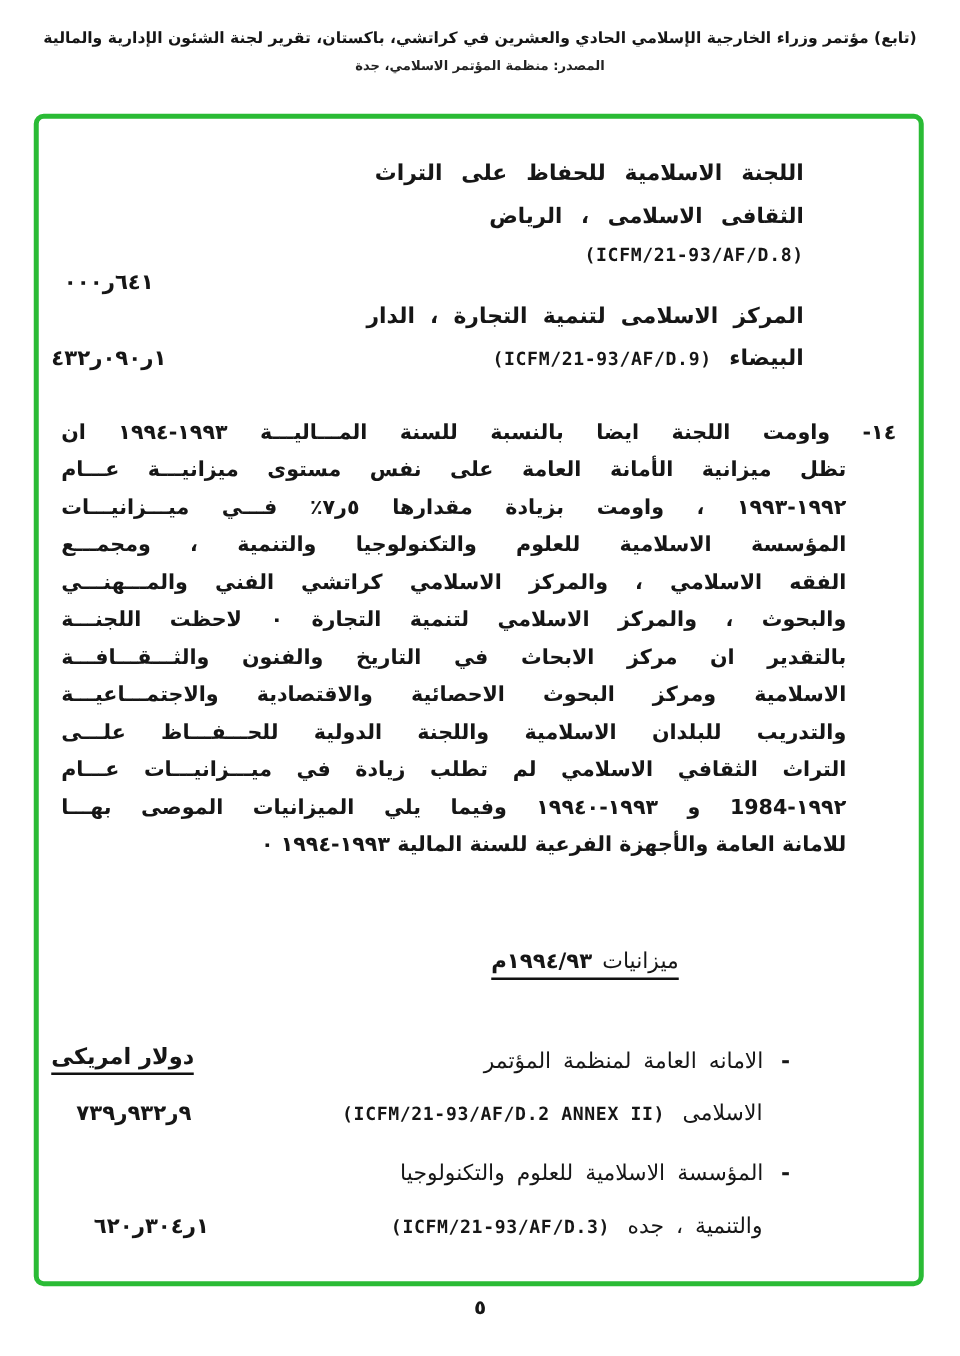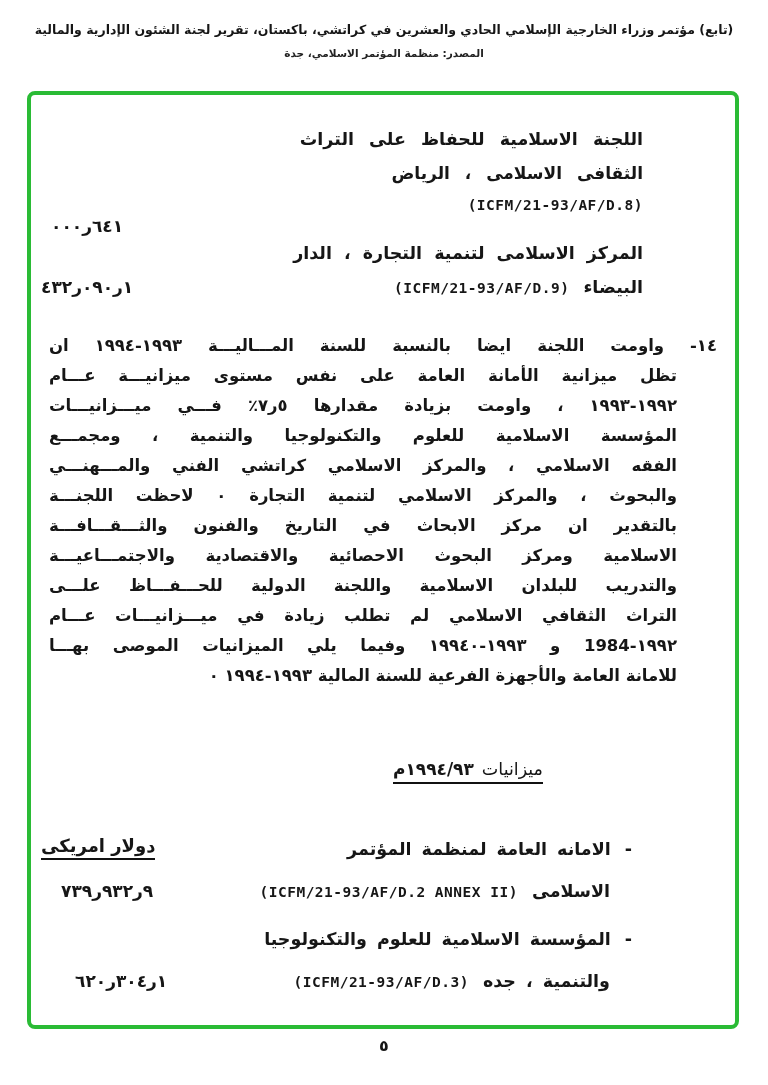--- a/index.html
+++ b/index.html
@@ -48,21 +48,21 @@
   .currency{position:absolute;top:704px;left:10px;direction:rtl;font-weight:700;font-size:18px;
             border-bottom:2px solid #111;padding-bottom:2px;letter-spacing:1.5px;white-space:nowrap;margin-top:36px;}
 
   .item-row{position:absolute;display:flex;direction:rtl;gap:14px;align-items:baseline;}
   .itA1{top:744px;right:103px;}
   .itA2{top:786px;right:125px;}
   .amtA{position:absolute;top:786px;left:30px;}
   .itB1{top:834px;right:103px;}
   .itB2{top:876px;right:125px;}
   .amtB{position:absolute;top:876px;left:44px;}
-  .item-row .txt{direction:rtl;font-weight:700;font-size:17.5px;letter-spacing:1.2px;
+  .item-row .txt{direction:rtl;font-weight:400;font-size:17.5px;letter-spacing:1.2px;
                  word-spacing:4px;white-space:nowrap;text-align:center;}
   .item-row .dash{font-weight:700;font-size:17.5px;}
 
   .pagenum{position:absolute;top:1036px;left:0;right:0;text-align:center;
            font-size:16px;font-weight:700;}
 </style>
 </head>
 <body>
 
 <div class="page">

